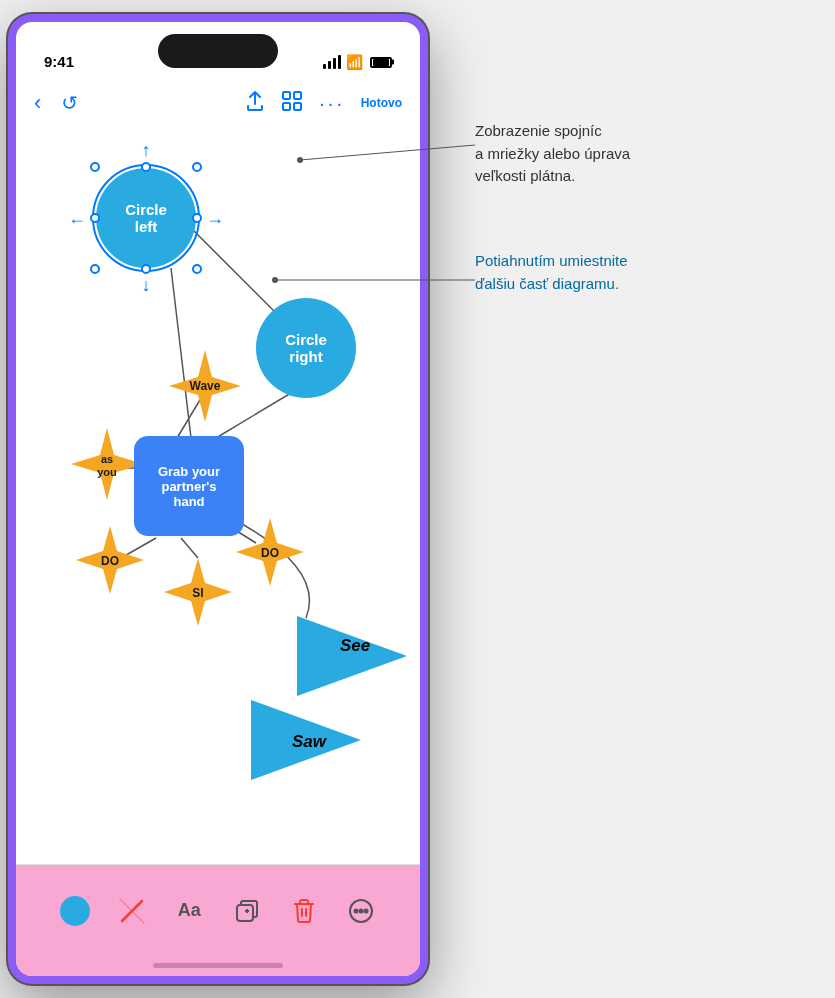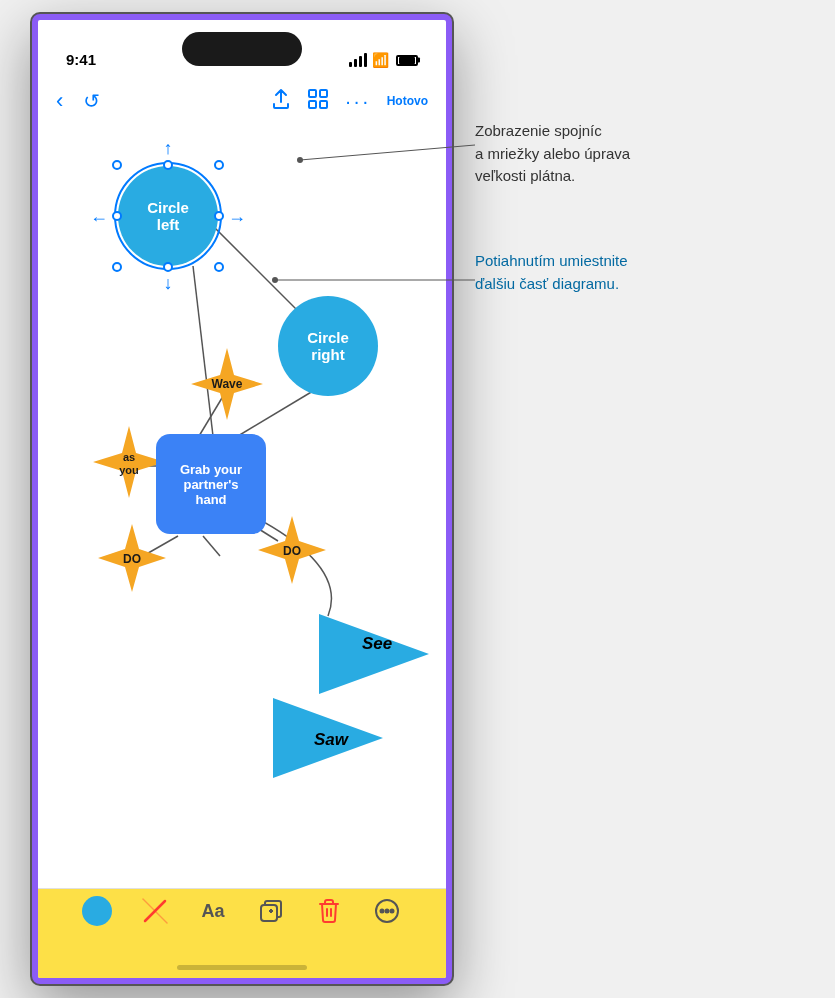--- a/index.html
+++ b/index.html
@@ -12,23 +12,23 @@
       display: flex;
       align-items: center;
       justify-content: flex-start;
     }
 
     .phone-container {
       position: relative;
       width: 420px;
       height: 970px;
       background: white;
-      border-radius: 8px;
-      border: 6px solid #8b5cf6;
-      margin-left: 32px;
+      border-radius: 24px;
+      border: 8px solid #8b5cf6;
+      margin-left: 8px;
       overflow: hidden;
       box-shadow: 0 0 0 2px #555, 0 20px 60px rgba(0,0,0,0.4);
     }
 
     
     .dynamic-island {
       position: absolute;
       top: 12px;
       left: 50%;
       transform: translateX(-50%);
@@ -180,24 +180,25 @@
     .arrow-bottom { bottom: -28px; left: 50%; transform: translateX(-50%); }
     .arrow-left { left: -28px; top: 50%; transform: translateY(-50%); }
     .arrow-right { right: -28px; top: 50%; transform: translateY(-50%); }
 
     
     .bottom-toolbar {
       position: absolute;
       bottom: 0;
       left: 0;
       right: 0;
-      height: 90px;
-      background: #fde047;
+      height: 112px;
+      background: #f9a8d4;
       border-top: 1px solid #e0e0e0;
       display: flex;
+      align-items: center;
       justify-content: space-around;
       padding: 0 30px 20px;
     }
     .bottom-btn {
       width: 44px;
       height: 44px;
       display: flex;
       align-items: center;
       justify-content: center;
       cursor: pointer;
@@ -348,20 +349,26 @@
       <span>Grab your<br>partner's<br>hand</span>
     </div>
 
     <div style="position:absolute; left:60px; top:398px; width:68px; height:68px;">
       <svg viewBox="0 0 68 68" width="68" height="68">
         <polygon points="34,0 41,25 68,34 41,43 34,68 27,43 0,34 27,25" fill="#F5A623"></polygon>
         <text x="34" y="39" text-anchor="middle" font-size="12" font-weight="600" fill="#1a1a1a">DO</text>
       </svg>
     </div>
 
+    <div style="position:absolute; left:148px; top:430px; width:68px; height:68px;">
+      <svg viewBox="0 0 68 68" width="68" height="68">
+        <polygon points="34,0 41,25 68,34 41,43 34,68 27,43 0,34 27,25" fill="#F5A623"></polygon>
+        <text x="34" y="39" text-anchor="middle" font-size="12" font-weight="600" fill="#1a1a1a">SI</text>
+      </svg>
+    </div>
 
     <div style="position:absolute; left:220px; top:390px; width:68px; height:68px;">
       <svg viewBox="0 0 68 68" width="68" height="68">
         <polygon points="34,0 41,25 68,34 41,43 34,68 27,43 0,34 27,25" fill="#F5A623"></polygon>
         <text x="34" y="39" text-anchor="middle" font-size="12" font-weight="600" fill="#1a1a1a">DO</text>
       </svg>
     </div>
 
     <div style="position:absolute; left:235px; top:488px; width:110px; height:80px;padding-left:46px;">
       <svg viewBox="0 0 110 80" width="110" height="80">

